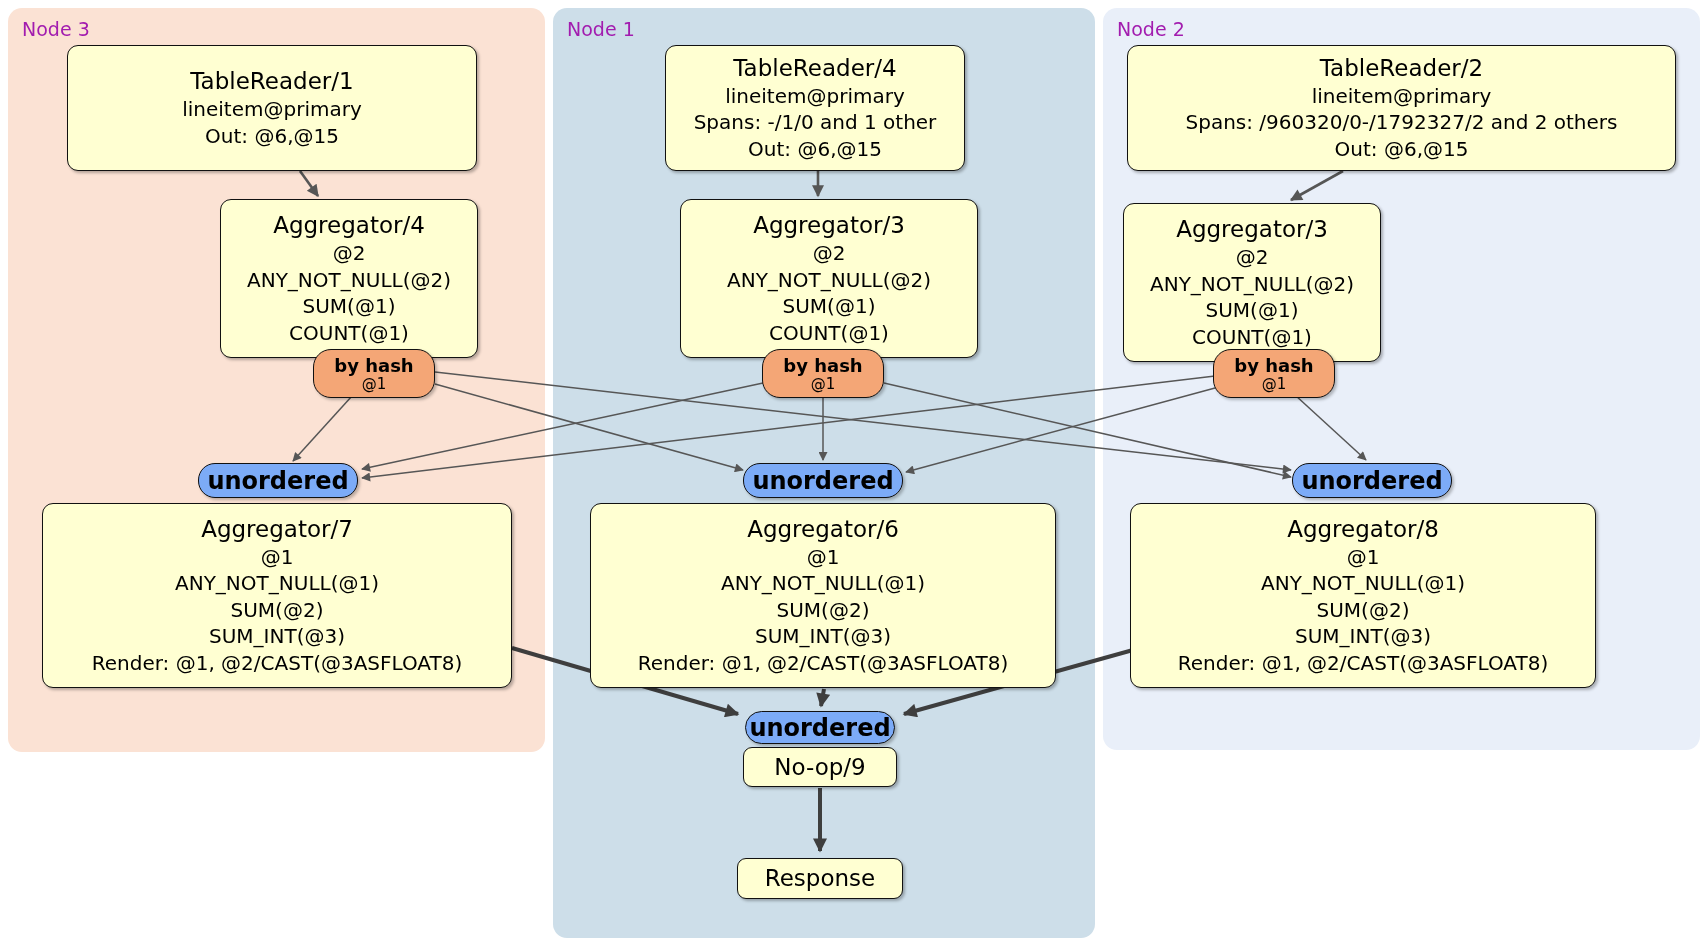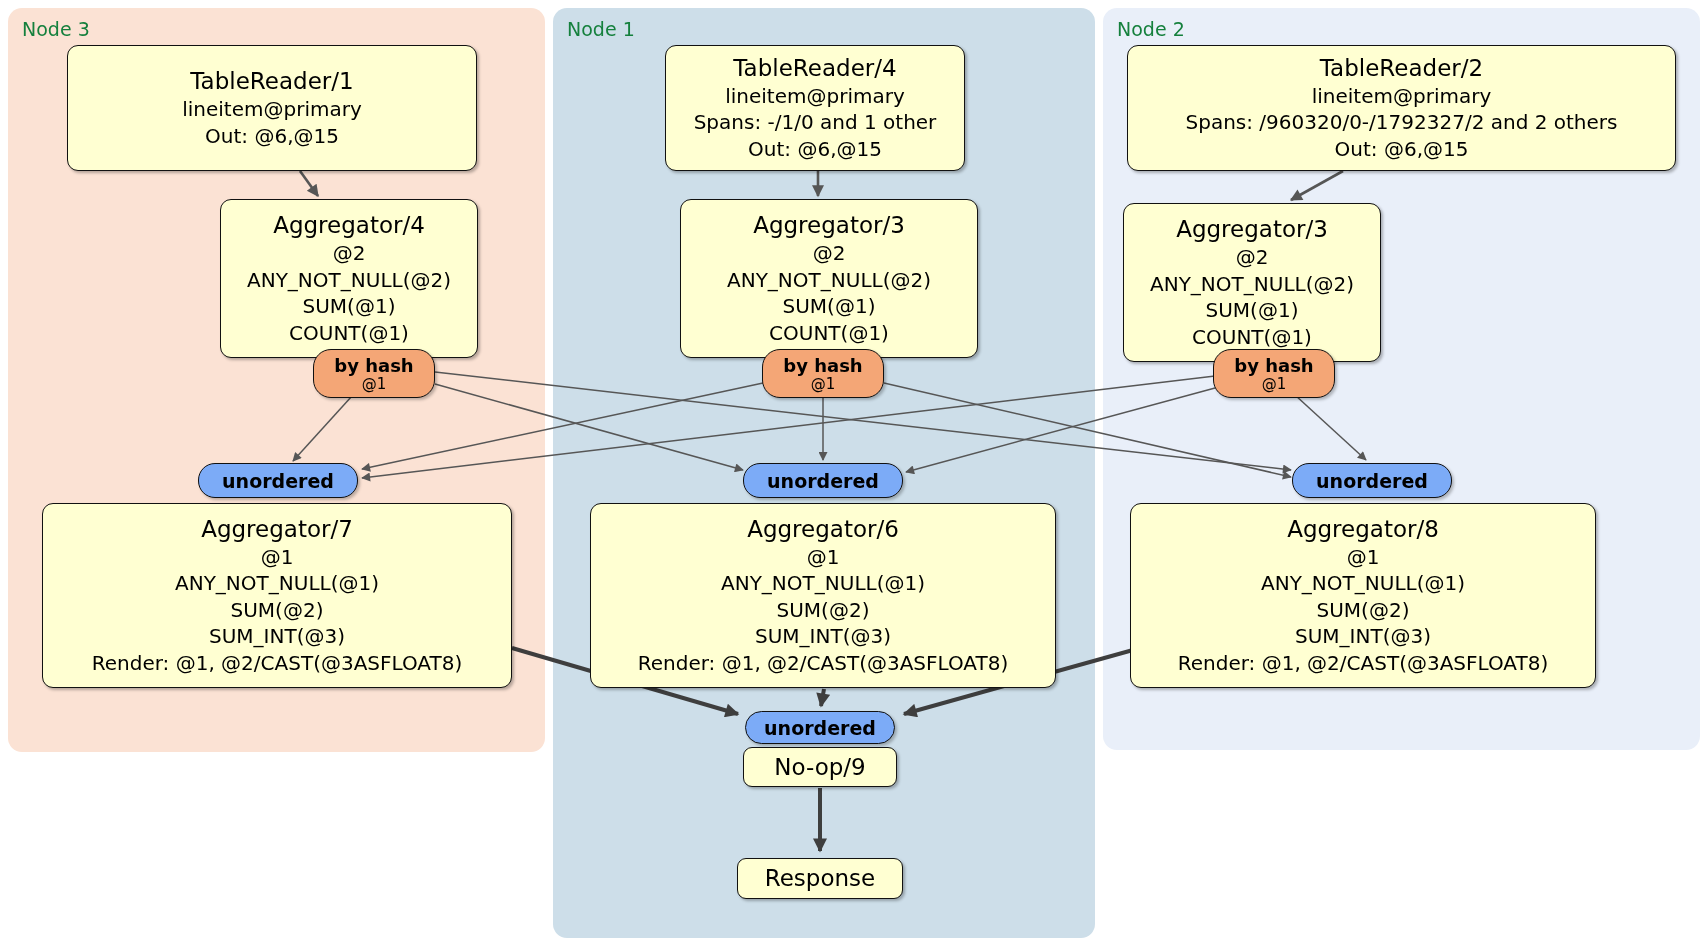--- a/index.html
+++ b/index.html
@@ -1,21 +1,21 @@
 <!DOCTYPE html>
 <html><head>
 <meta charset="utf-8">
 <style>
   html,body{margin:0;padding:0;background:#ffffff;}
   #canvas{
     position:relative;width:1708px;height:940px;background:#ffffff;overflow:hidden;
     font-family:"DejaVu Sans","Liberation Sans",sans-serif;color:#000;
   }
   .region{position:absolute;border-radius:14px;z-index:0;}
-  .region-label{position:absolute;top:10px;left:14px;font-size:19px;color:#15803d;}
+  .region-label{position:absolute;top:10px;left:14px;font-size:19px;color:#a21caf;}
   .reg-n3{background:#fbe2d4;}
   .reg-n1{background:#cddee9;}
   .reg-n2{background:#e9eff9;}
   #edges{position:absolute;left:0;top:0;z-index:1;}
   .node-box{
     position:absolute;z-index:2;background:#ffffd2;border:1.6px solid #111;
     border-radius:11px;box-shadow:2px 2px 3px rgba(0,0,0,0.28);
     display:flex;flex-direction:column;justify-content:center;align-items:center;
     text-align:center;padding:4px 6px;box-sizing:border-box;
   }
@@ -23,21 +23,21 @@
   .box-row{font-size:20px;line-height:26.5px;white-space:nowrap;}
   .badge{
     position:absolute;z-index:3;border:1.6px solid #111;
     display:flex;flex-direction:column;justify-content:center;align-items:center;
     text-align:center;box-sizing:border-box;box-shadow:2px 2px 3px rgba(0,0,0,0.25);
   }
   .router-badge{background:#f4a676;border-radius:18px;}
   .router-label{font-size:18px;font-weight:bold;line-height:21px;}
   .router-detail{font-size:15px;line-height:17px;}
   .stream-badge{background:#7cabf7;border-radius:17px;}
-  .stream-label{font-size:19px;font-weight:bold;line-height:20px;}
+  .stream-label{font-size:24px;font-weight:bold;line-height:20px;}
 </style>
 </head>
 <body>
 
 <div id="canvas">
 
   <div class="region reg-n3" style="left:8px;top:8px;width:537px;height:744px;">
     <span class="region-label">Node 3</span>
   </div>
   <div class="region reg-n1" style="left:553px;top:8px;width:542px;height:930px;">

